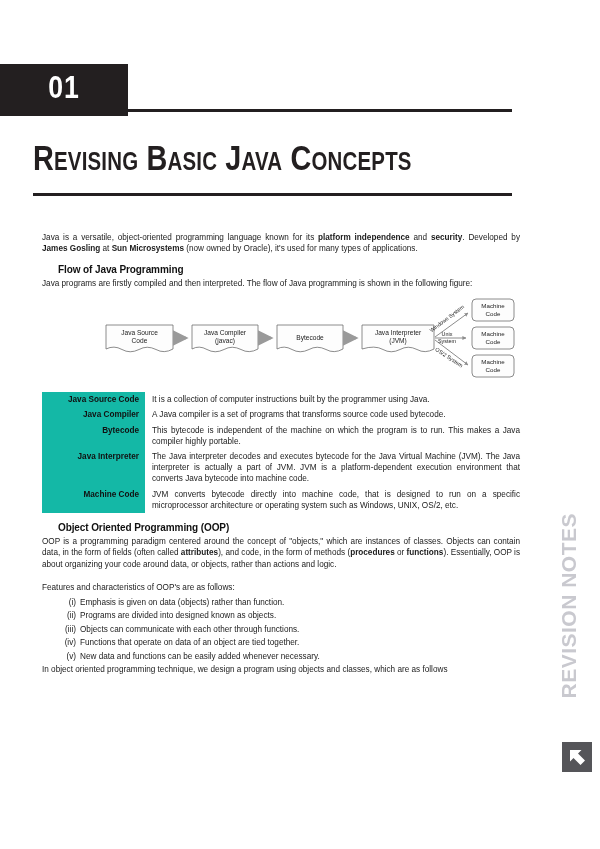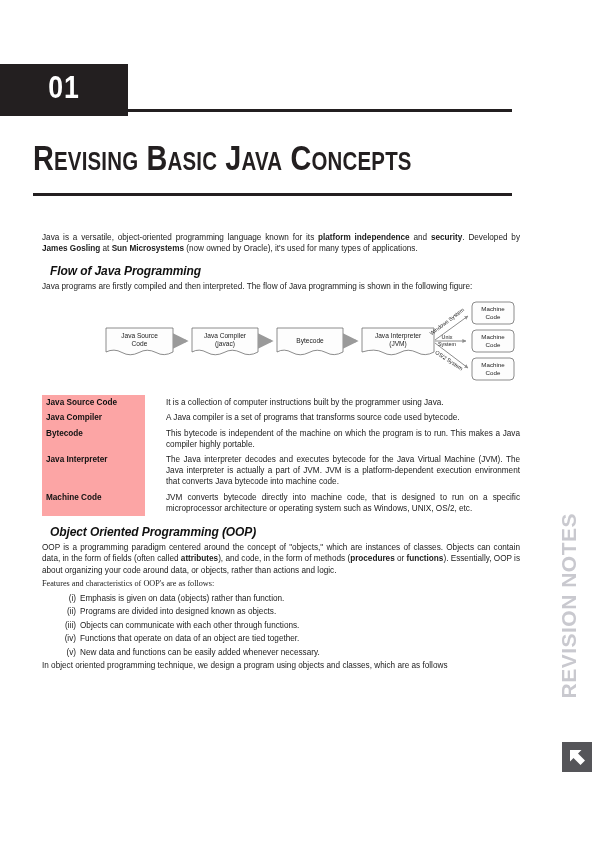--- a/index.html
+++ b/index.html
@@ -101,26 +101,25 @@
   p.body-text {
     margin: 0 0 0 0;
     font-size: 8.2px;
     line-height: 11.4px;
     text-align: justify;
     color: #1b1b1b;
   }
   p.body-text b { font-weight: 700; }
 
   h2.section-head {
-    margin: 9px 0 3px 8px;
-    font-size: 12px;
+    margin: 9px 0 3px 16px;
+    font-size: 10px;
     font-weight: 700;
     color: #111;
     letter-spacing: -0.1px;
-    font-style: italic;
   }
   h3.sub-head {
     margin: 8px 0 2px 0;
     font-size: 9.3px;
     font-weight: 700;
     font-style: italic;
     color: #111;
   }
 
   
@@ -139,27 +138,28 @@
     border-collapse: collapse;
   }
   .def-table td {
     vertical-align: top;
     font-size: 8.2px;
     line-height: 11.2px;
     padding: 0;
   }
   .def-table td.term {
     width: 93px;
-    background: #fca5a5;
-    font-weight: 700;
+    background: #14b8a6;
+    font-weight: 700;
+    text-align: right;
     padding: 2px 6px 2px 4px;
     color: #111;
   }
   .def-table td.desc {
-    padding: 2px 0 2px 21px;
+    padding: 2px 0 2px 7px;
     text-align: justify;
     color: #1b1b1b;
   }
 
   
   ul.feature-list {
     list-style: none;
     margin: 2px 0 0 0;
     padding: 0;
   }
@@ -321,21 +321,21 @@
           <td class="term">Machine Code</td>
           <td class="desc">JVM converts bytecode directly into machine code, that is designed to run on a specific microprocessor architecture or operating system such as Windows, UNIX, OS/2, etc.</td>
         </tr>
       </tbody>
     </table>
 
     <h2 class="section-head">Object Oriented Programming (OOP)</h2>
 
     <p class="body-text"><span>OOP is a programming paradigm centered around the concept of "objects," which are instances of classes. Objects can contain data, in the form of fields (often called </span><b>attributes</b><span>), and code, in the form of methods (</span><b>procedures</b><span> or </span><b>functions</b><span>). Essentially, OOP is about organizing your code around data, or objects, rather than actions and logic.</span></p>
 
-    <p class="body-text" style="margin-top:2px;font-family:Liberation Serif, serif;">Features and characteristics of OOP's are as follows:</p>
+    <p class="body-text" style="margin-top:12px;">Features and characteristics of OOP's are as follows:</p>
 
     <ul class="feature-list">
       <li><span class="marker">(i)</span><span>Emphasis is given on data (objects) rather than function.</span></li>
       <li><span class="marker">(ii)</span><span>Programs are divided into designed known as objects.</span></li>
       <li><span class="marker">(iii)</span><span>Objects can communicate with each other through functions.</span></li>
       <li><span class="marker">(iv)</span><span>Functions that operate on data of an object are tied together.</span></li>
       <li><span class="marker">(v)</span><span>New data and functions can be easily added whenever necessary.</span></li>
     </ul>
 
 

